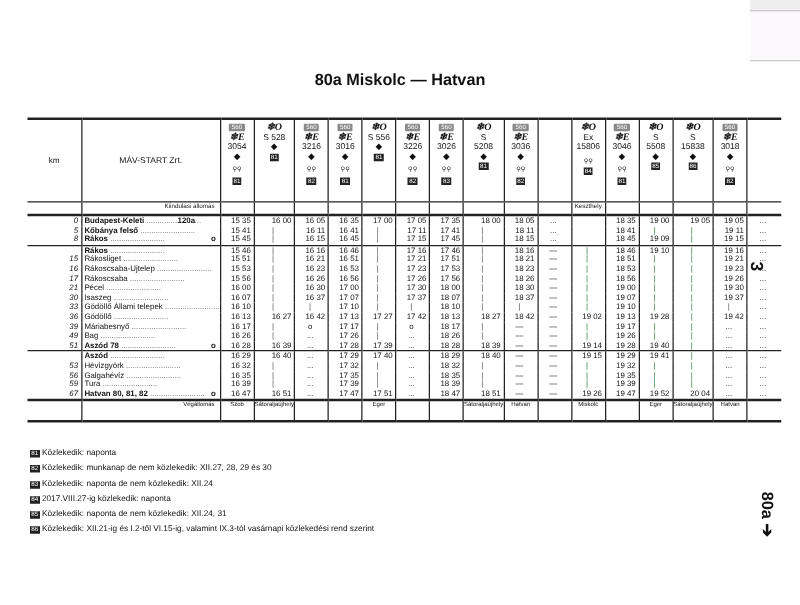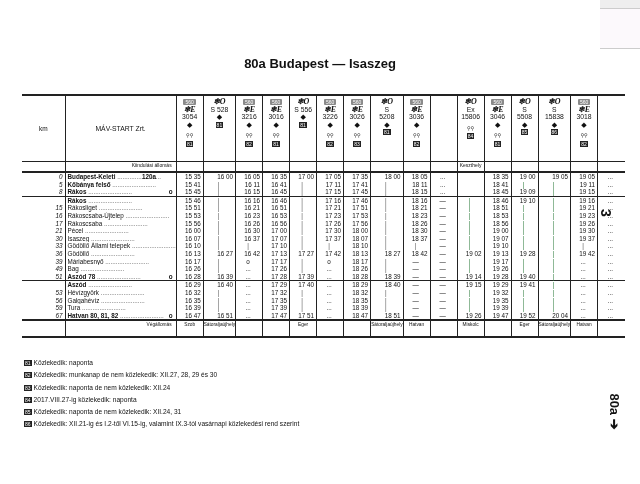--- a/index.html
+++ b/index.html
@@ -33,21 +33,21 @@
   .foot td.lbl{text-align:right;padding-right:4px;}
   .notes{position:absolute;left:24px;top:357px;font-size:6.6px;line-height:12.3px;}
   .notes .note{margin-right:2px;}
 </style>
 </head>
 <body>
 
 <div class="corner">
     <div class="bar"></div>
   </div>
-<div class="title">80a Budapest — Isaszeg</div>
+<div class="title">80a Miskolc — Hatvan</div>
 <div class="side3">3</div>
 <div class="side80a">80a ➔</div>
 
 <table class="tt" id="tt">
   <colgroup>
     <col style="width:43px">
       <col style="width:103px">
   <col style="width: 27px;">
       <col style="width: 27px;">
       <col style="width: 27px;">

